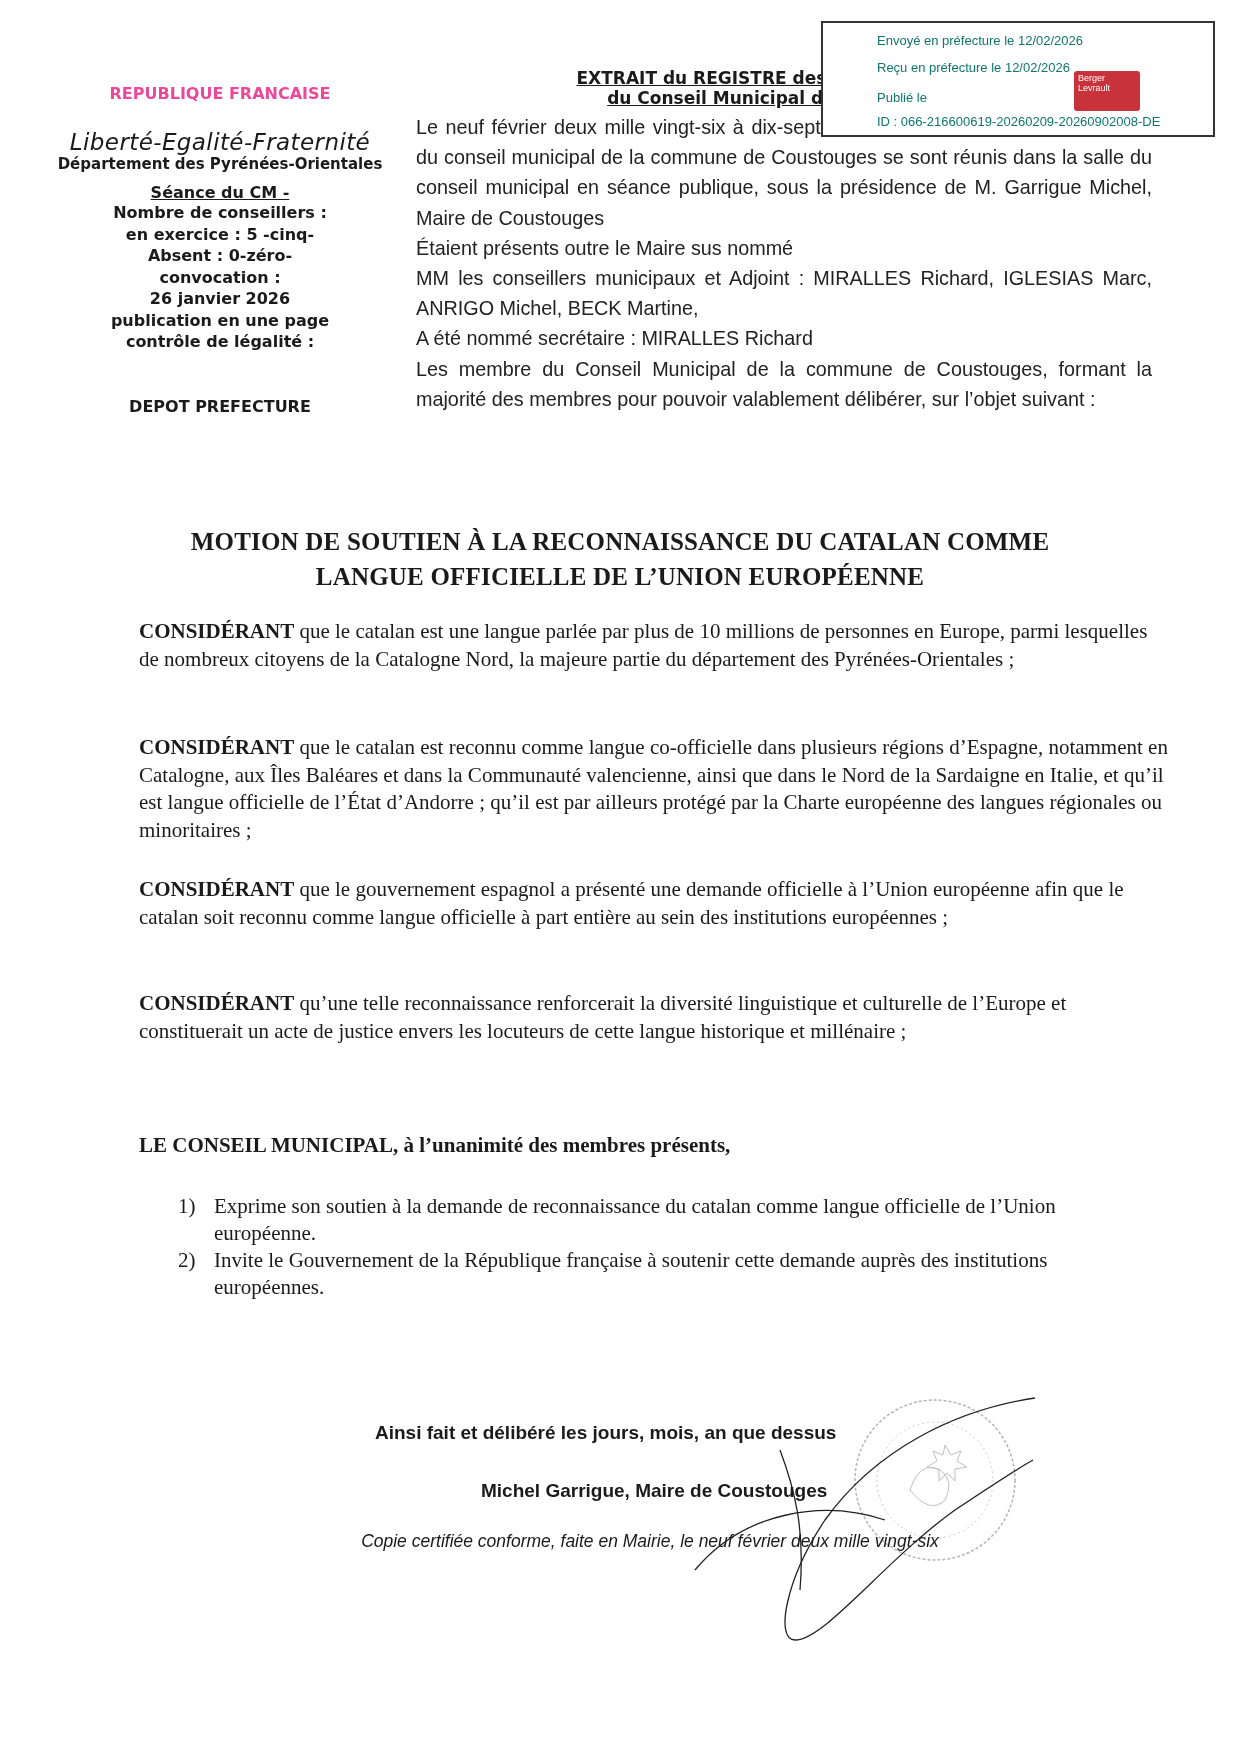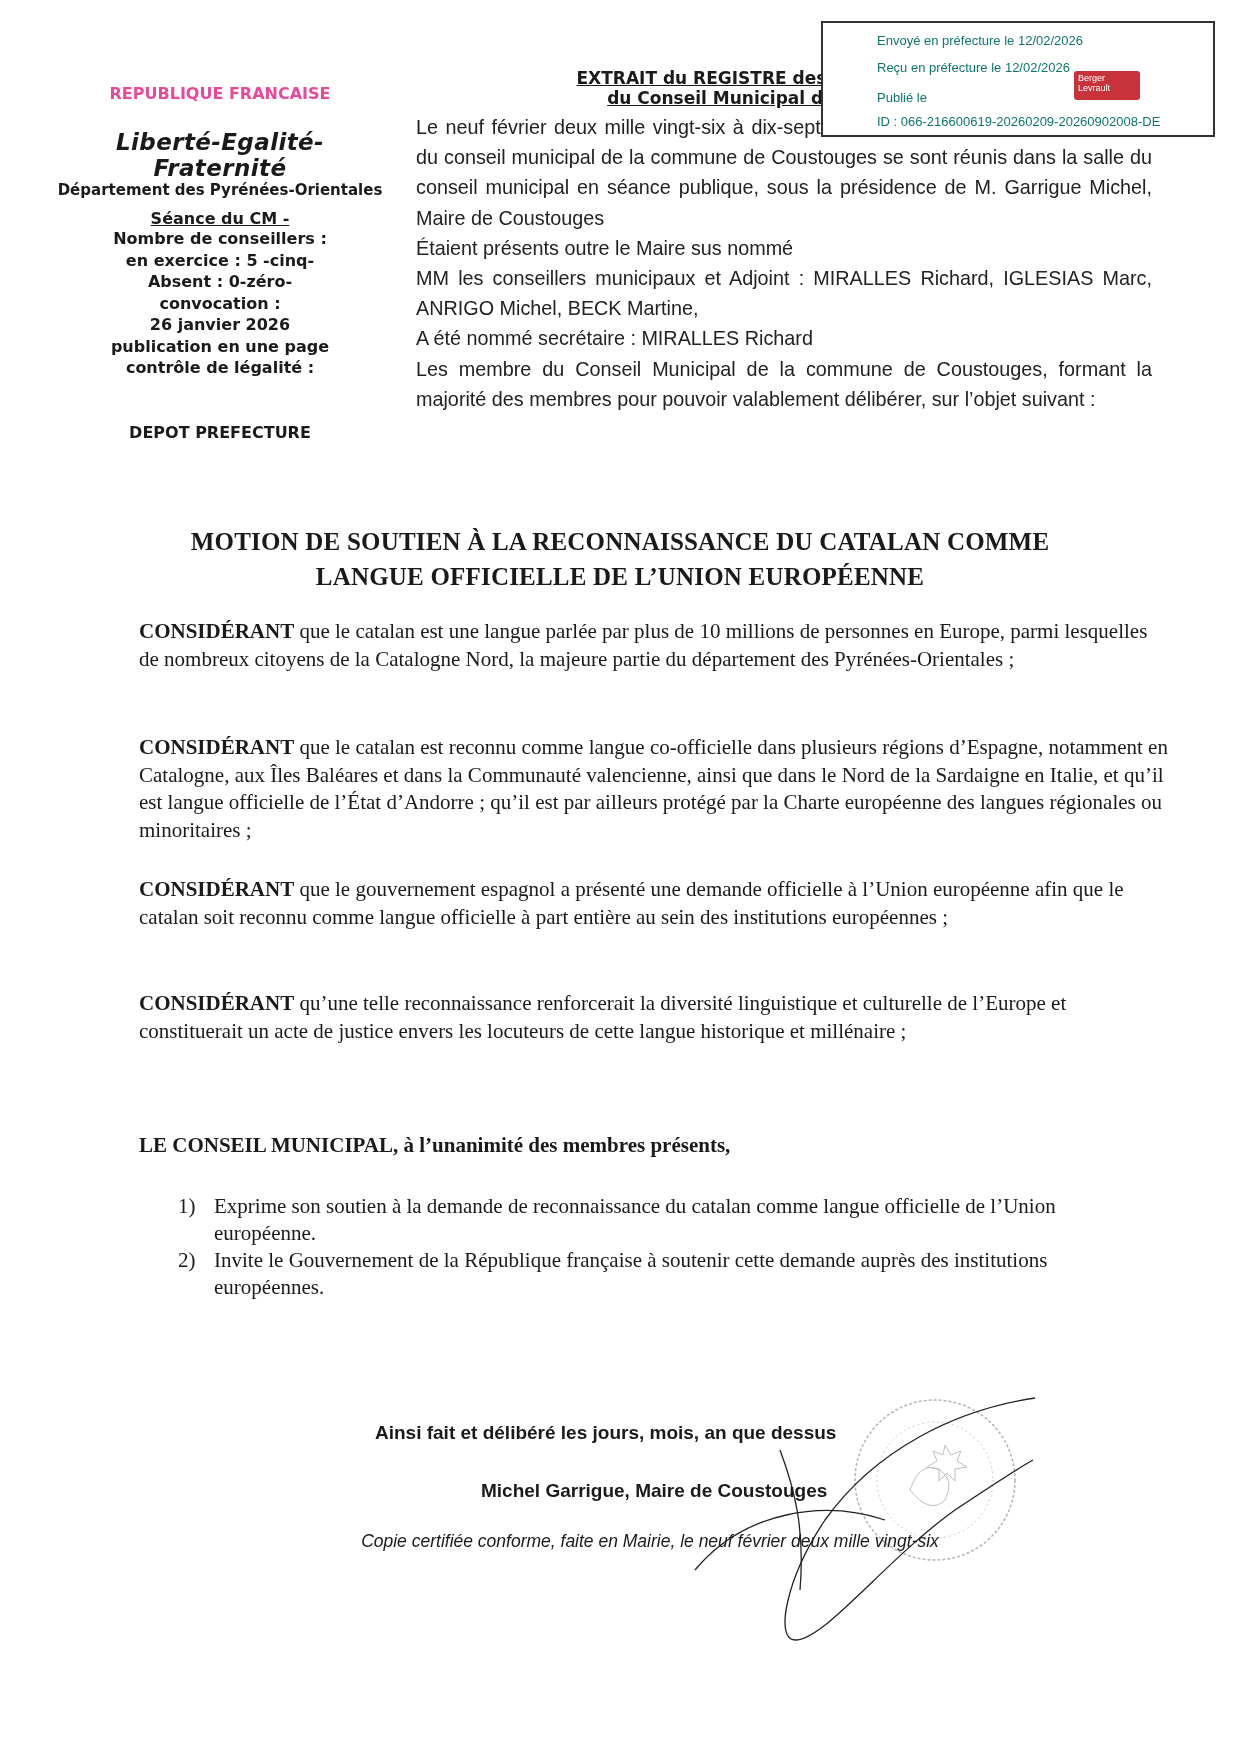--- a/index.html
+++ b/index.html
@@ -6,39 +6,39 @@
   body { width:1241px; height:1754px; position:relative; overflow:hidden; color:#1a1a1a; }
   .abs { position:absolute; }
   .sans { font-family:"DejaVu Sans", sans-serif; }
   .narrow { font-family:"Liberation Sans Narrow","Liberation Sans", sans-serif; }
   .serif { font-family:"Liberation Serif", serif; }
   .arial { font-family:"Liberation Sans", sans-serif; }
 
   
   #left-col { left:50px; top:72px; width:340px; text-align:center; }
   #left-col .rf { font-size:16px; font-weight:bold; color:#ec4899; margin-top:12px; }
-  #left-col .motto { font-size:23px; font-style:italic; font-weight:bold; margin-top:26px; letter-spacing:0.4px; }
+  #left-col .motto { font-size:23px; font-style:italic; font-weight:normal; margin-top:26px; letter-spacing:0.4px; }
   #left-col .dept { font-size:15px; font-weight:bold; }
   #left-col .seance { font-size:16px; font-weight:bold; margin-top:10px; text-decoration:underline; }
   #left-col .info { font-size:16px; font-weight:bold; line-height:21.5px; }
   #left-col .depot { font-size:16px; font-weight:bold; margin-top:44px; }
 
   
   #extrait { left:560px; top:68px; width:440px; text-align:center; font-size:17px; font-weight:bold; line-height:20px; }
   #extrait span { text-decoration:underline; }
 
   
   #intro { left:416px; top:112px; width:736px; font-size:19.8px; line-height:30.2px; text-align:justify; color:#222; }
   #intro p { margin:0; }
 
   
   #stamp { left:821px; top:21px; width:390px; height:112px; border:2px solid #333; background:#fff; }
   #stamp .line { position:absolute; left:23px; font-size:13px; color:#0f766e;margin-left:31px; }
   #stamp .l1 { top:10px; } #stamp .l2 { top:37px; } #stamp .l3 { top:67px; font-size:13px; } #stamp .l4 { top:91px; }
-  #stamp .logo { position:absolute; left:251px; top:48px; width:66px; height:29px; background:#c8323a; border-radius:3px; color:#fff; font-size:9px; line-height:10px; padding:2px 4px; box-sizing:border-box; }
+  #stamp .logo { position:absolute; left:251px; top:48px; width:66px; height:40px; background:#c8323a; border-radius:3px; color:#fff; font-size:9px; line-height:10px; padding:2px 4px; box-sizing:border-box; }
 
   
   #motion-title { left:120px; top:524px; width:1000px; text-align:center; font-size:25px; font-weight:bold; line-height:35px; letter-spacing:0.2px; }
 
   
   .para { left:139px; width:1030px; font-size:21px; line-height:27.5px; }
   .para b { font-weight:bold; }
   #p1 { top:618px; } #p2 { top:734px; } #p3 { top:876px; } #p4 { top:990px; }
 
   #conseil { left:139px; top:1133px; font-size:21px; font-weight:bold; }

